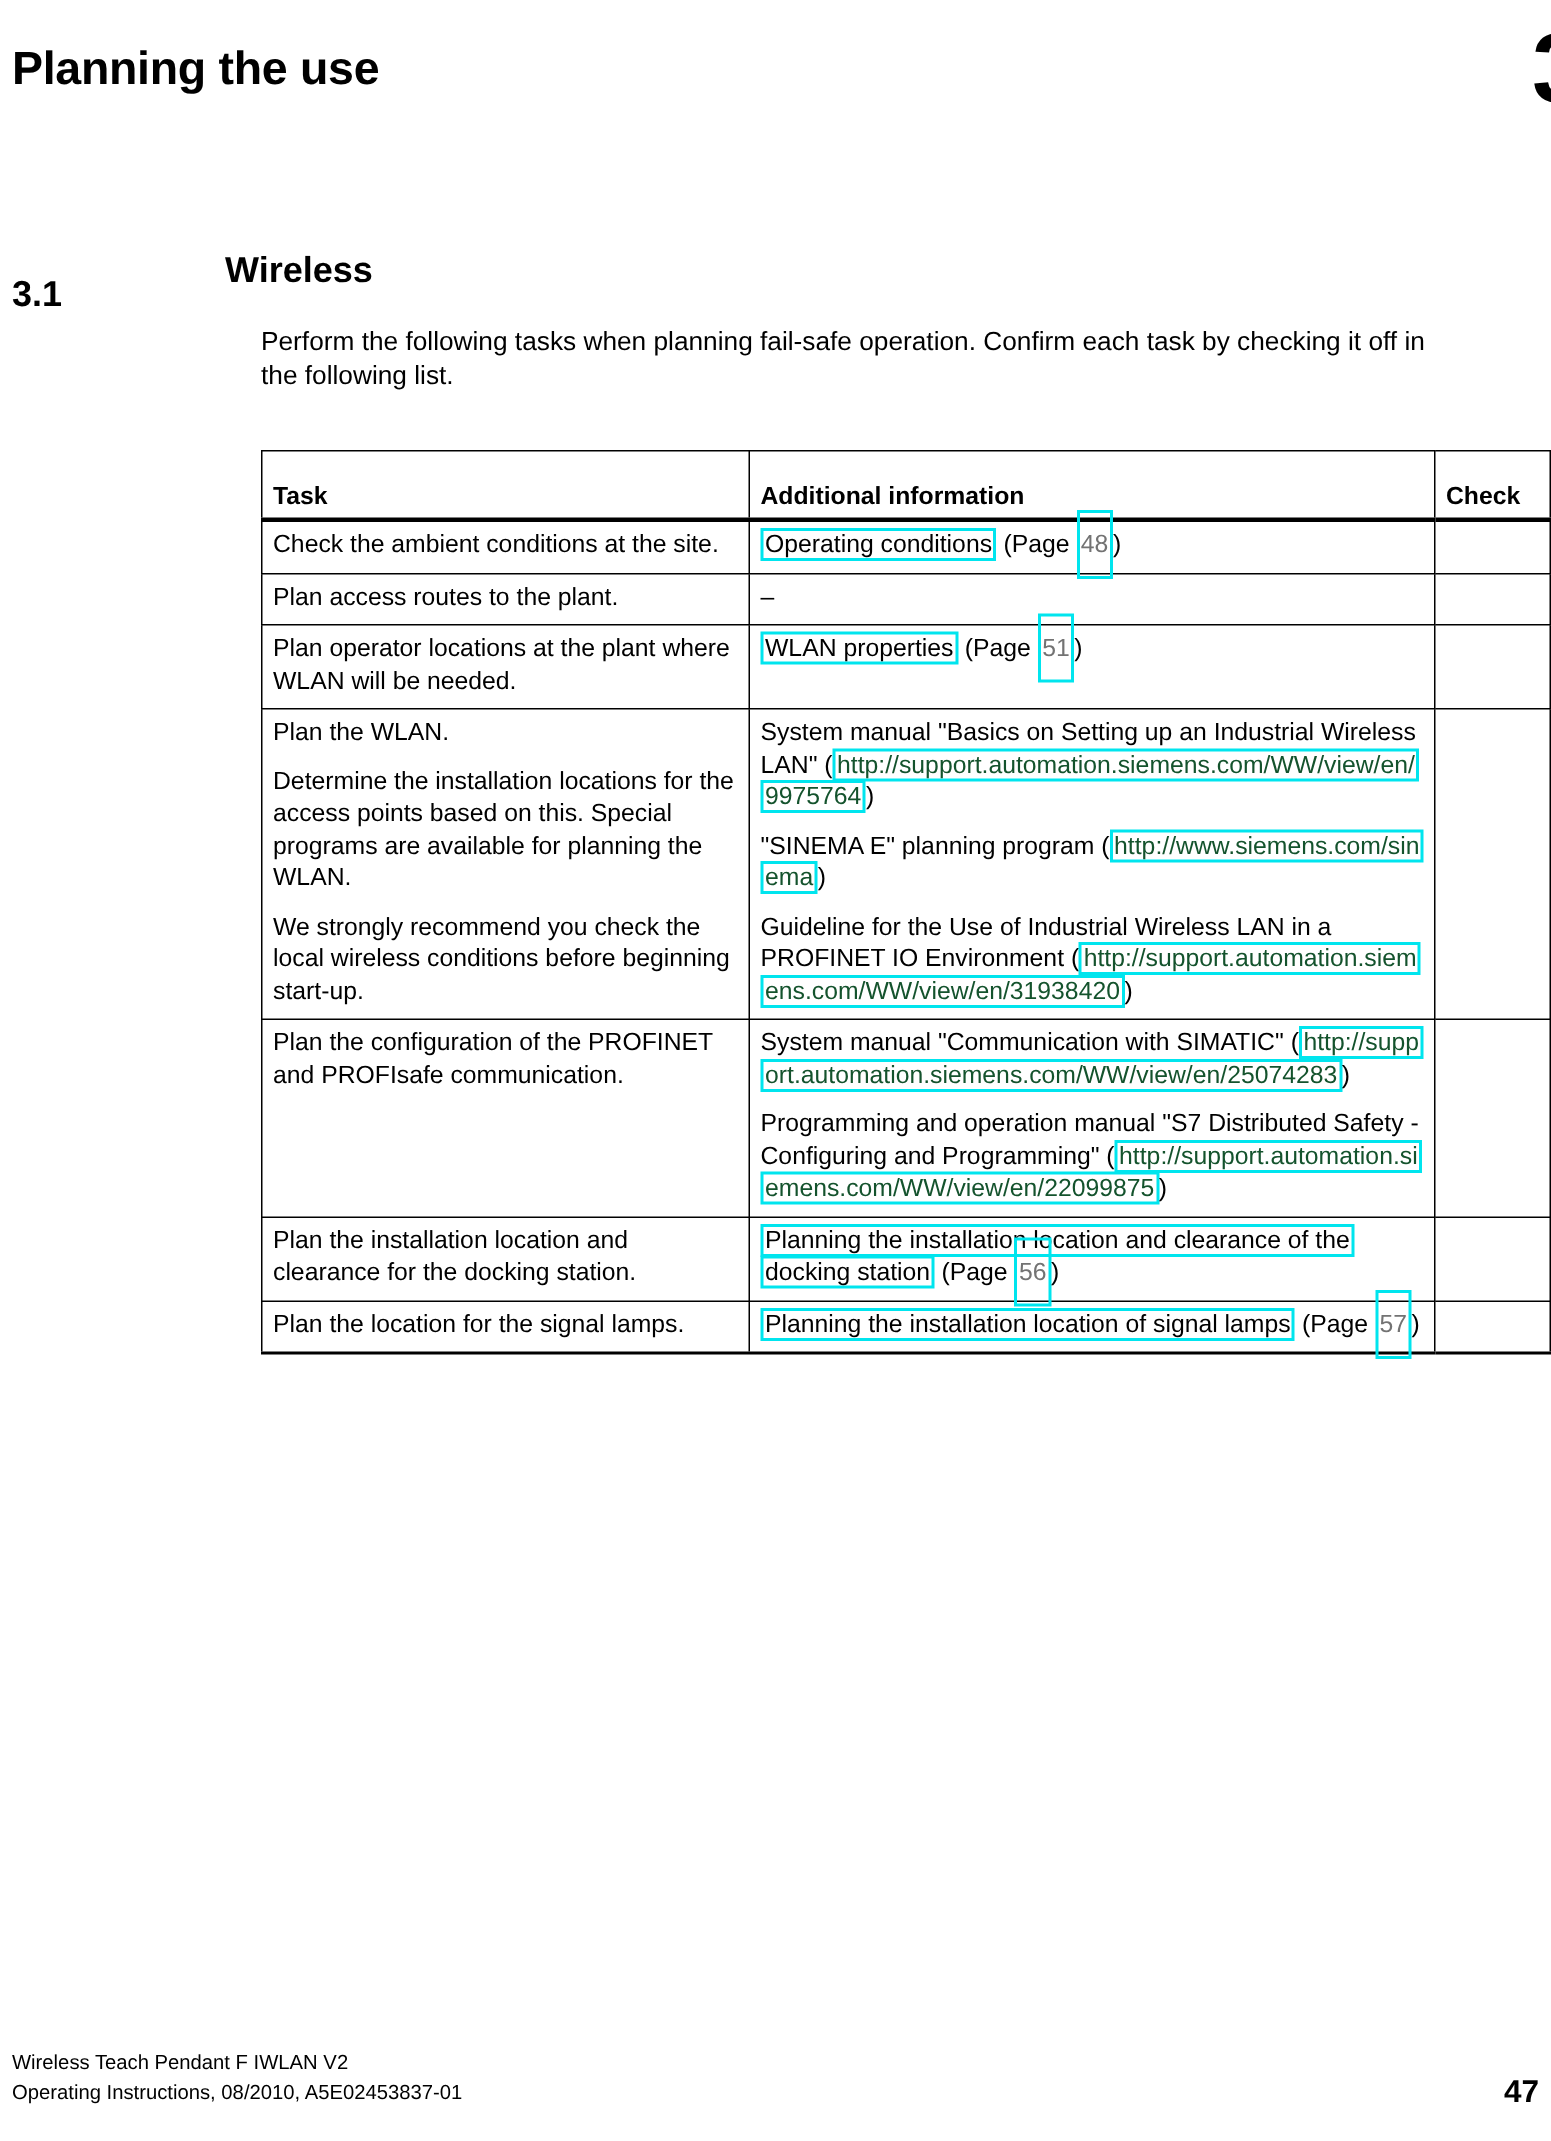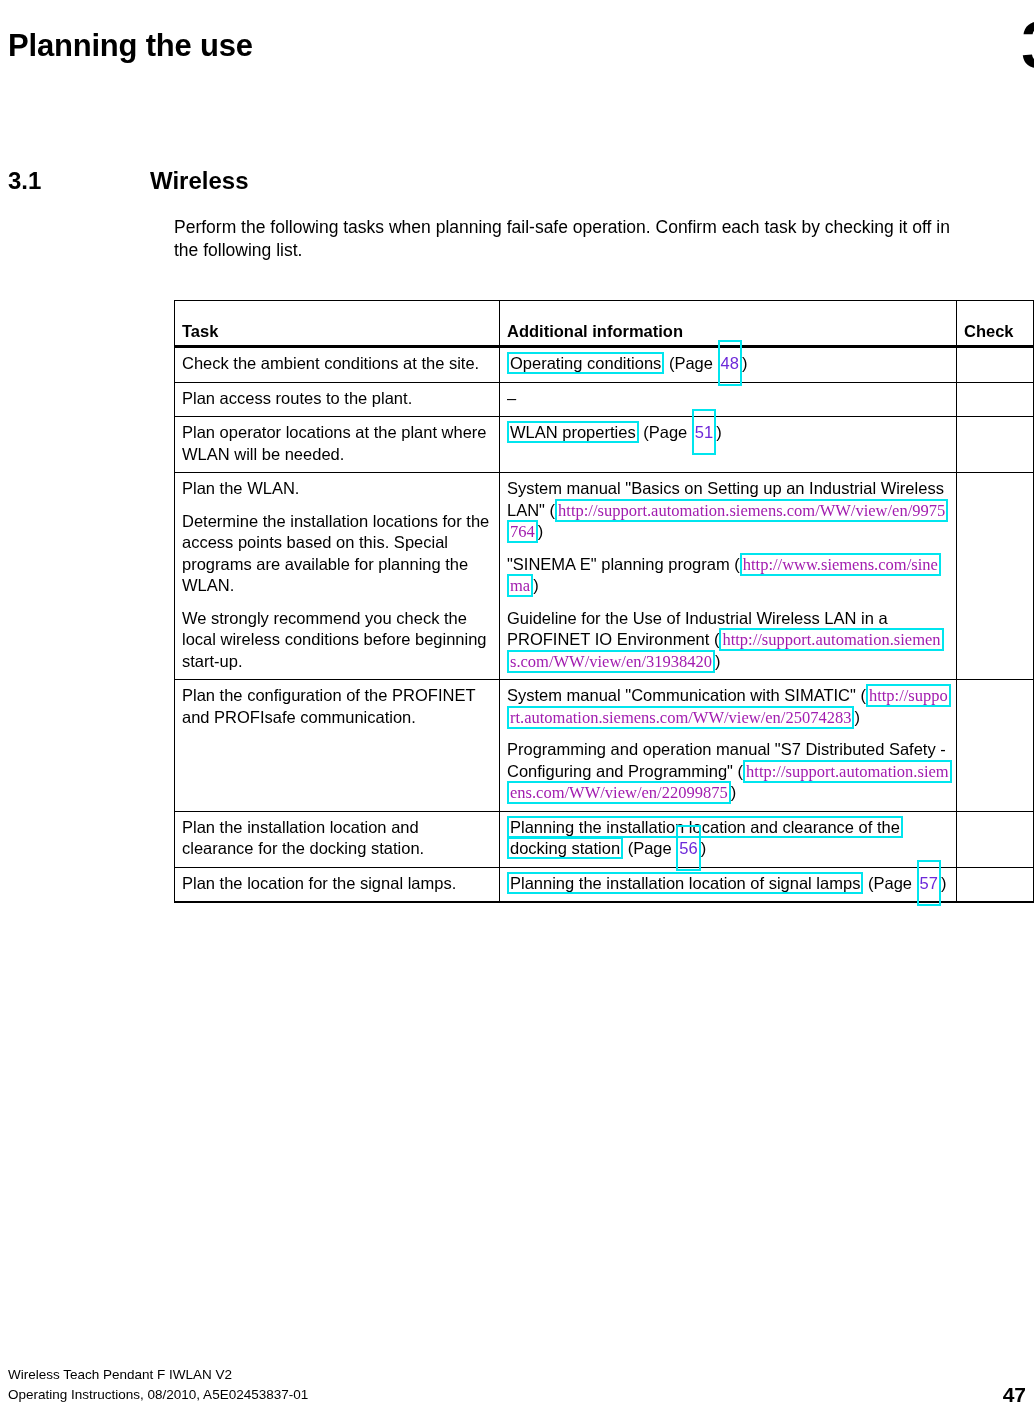--- a/index.html
+++ b/index.html
@@ -48,21 +48,21 @@
   .section-heading {
     position: absolute;
     top: 167px;
     left: 0;
     width: 1034px;
     height: 34px;
   }
   .section-number {
     position: absolute;
     left: 8px;
-    top: 0;
+    top: 16px;
     font-size: 24px;
     font-weight: bold;
     line-height: 1.2;
   }
   .section-title {
     position: absolute;
     left: 150px;
     top: 0;
     font-size: 24px;
     font-weight: bold;
@@ -124,34 +124,33 @@
     padding: 0 1px;
     color: #000000;
     text-decoration: none;
     box-decoration-break: clone;
     -webkit-box-decoration-break: clone;
     line-height: 19px;
   }
   .pagenum {
     border: 2px solid #00e5ee;
     padding: 12px 1px;
-    color: #6d28d9;
+    color: #737373;
     text-decoration: none;
     line-height: 19px;
   }
   .weblink {
     border: 2px solid #00e5ee;
     padding: 0 1px;
-    color: #a21caf;
+    color: #14532d;
     text-decoration: none;
     box-decoration-break: clone;
     -webkit-box-decoration-break: clone;
     word-break: break-all;
     line-height: 19px;
-    font-family: Liberation Serif, serif;
   }
 
   
   .page-footer {
     position: absolute;
     left: 8px;
     bottom: 22px;
     width: 1018px;
     font-size: 13.5px;
     line-height: 20px;

